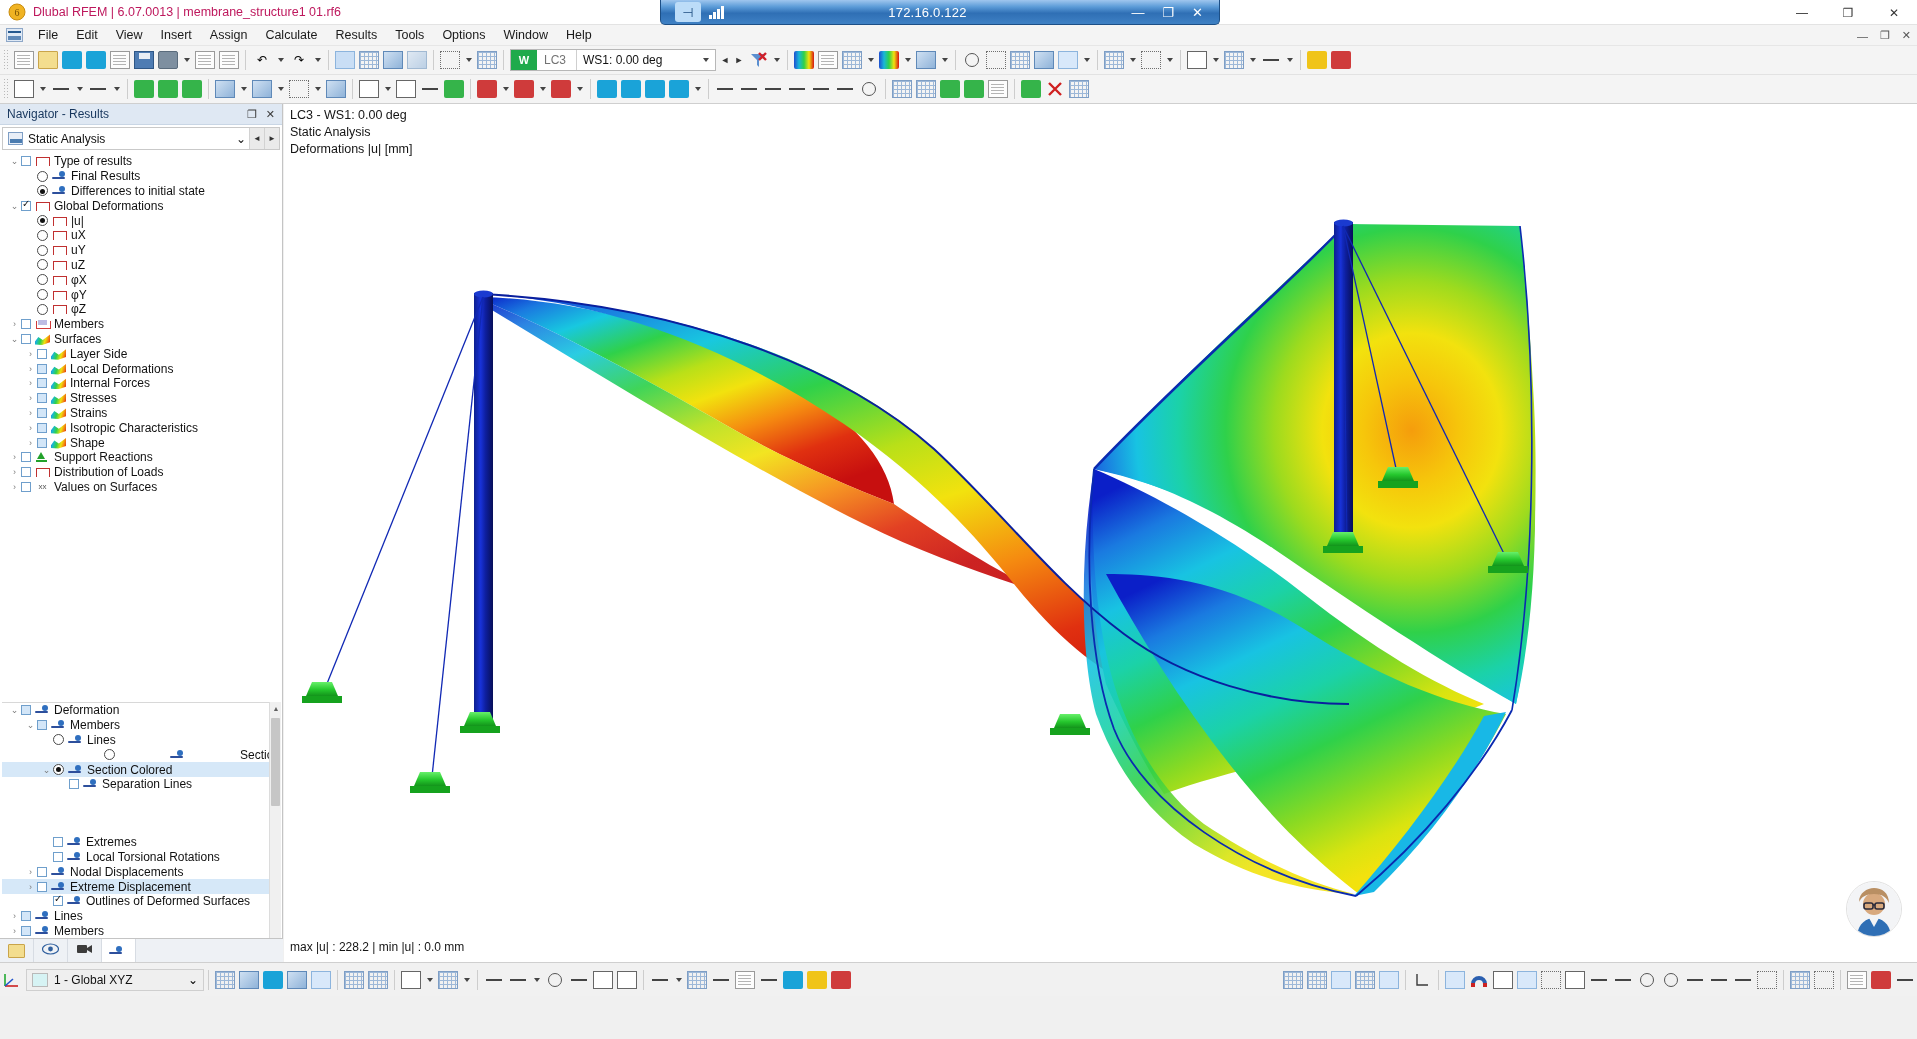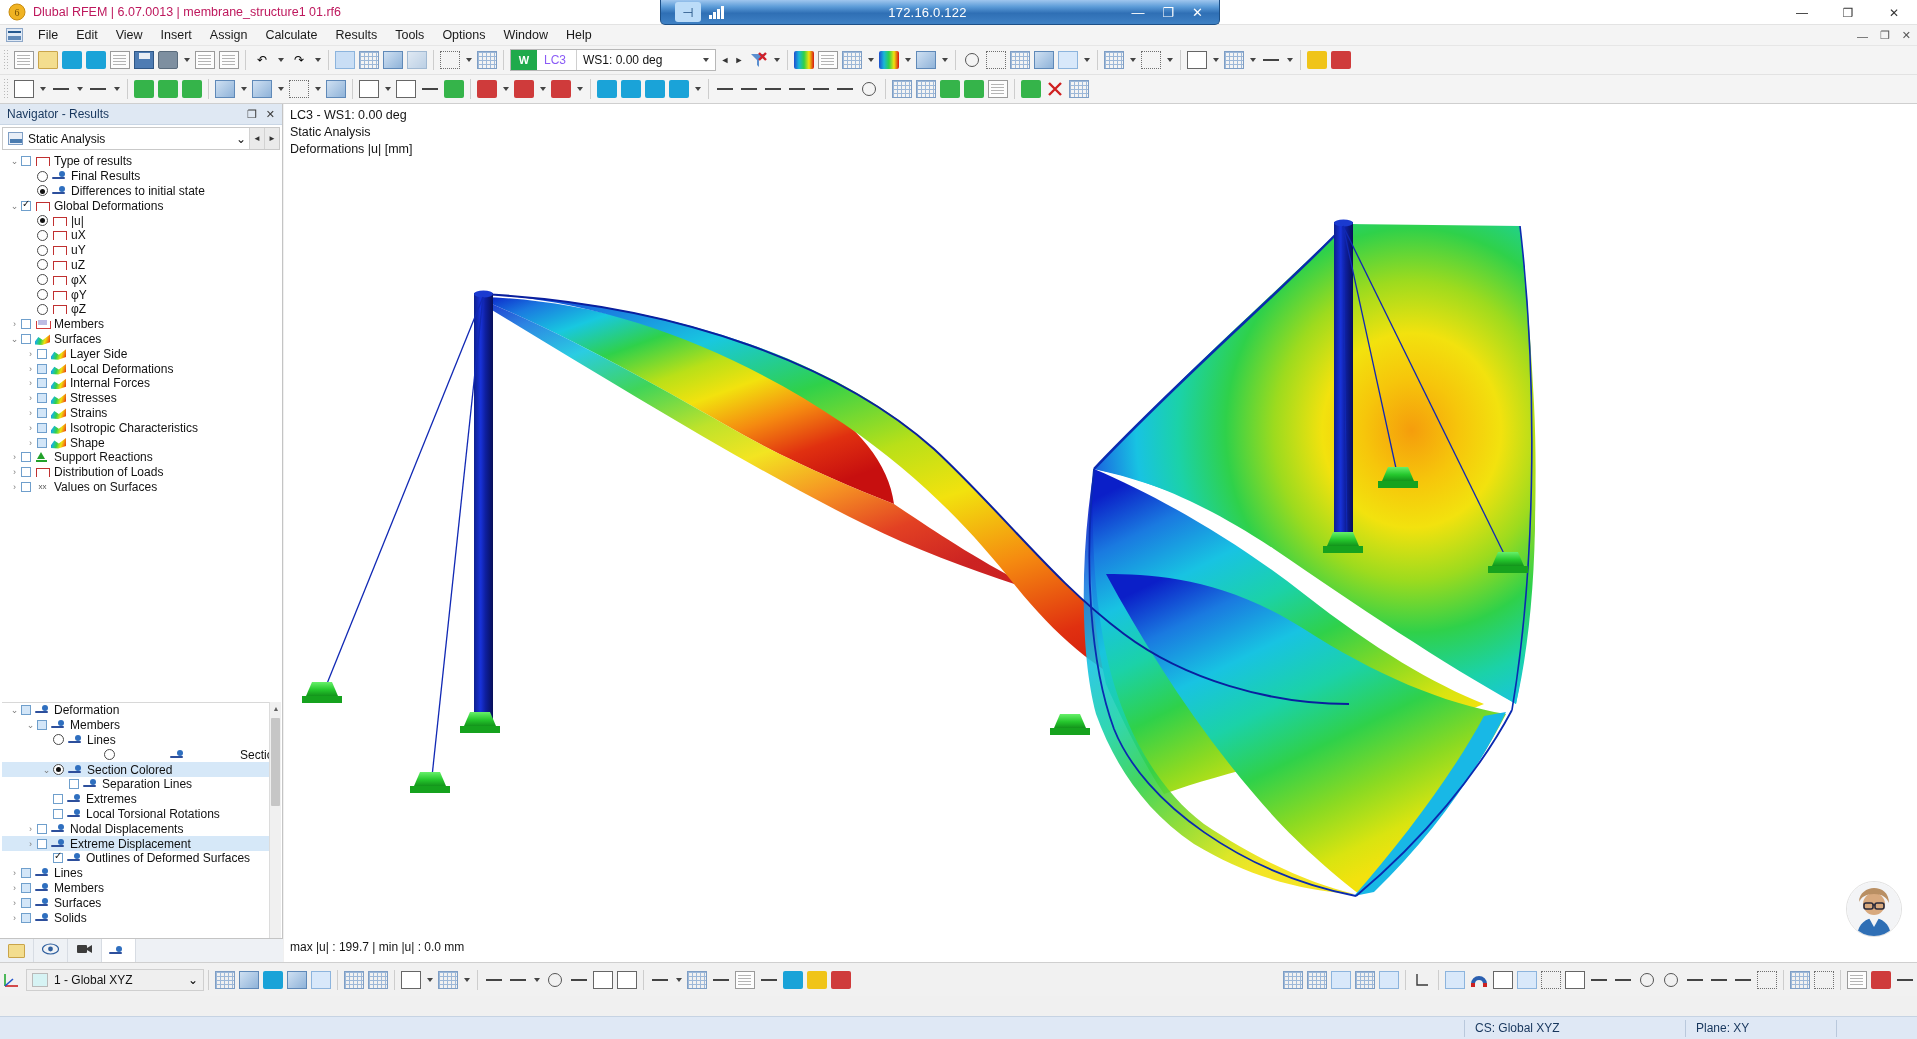--- a/index.html
+++ b/index.html
@@ -64,21 +64,21 @@
     background-size: 3px 3px; }
   .tb-sep { width:1px; height:20px; background:#cdcdcd; margin:0 4px; }
   .tbtn { width:24px;height:24px; display:flex;align-items:center;justify-content:center; position:relative;
           border:1px solid transparent; border-radius:2px; }
   .tbtn.narrow { width:13px; }
   .caret { width:0;height:0;border-left:3.5px solid transparent;border-right:3.5px solid transparent;border-top:4px solid #444; }
 
   
   .lc-combo { display:flex; align-items:center; height:22px; border:1px solid #b7b7b7; background:#fff; margin:0 2px; }
   .lc-w { width:26px;height:20px;background:#1faa4b;color:#fff;display:flex;align-items:center;justify-content:center;font-weight:bold;font-size:11px;}
-  .lc-code { padding:0 10px 0 7px; font-size:12px; color:#8b5cf6; }
+  .lc-code { padding:0 10px 0 7px; font-size:12px; color:#737373; }
   .lc-div { width:1px;height:20px;background:#cfcfcf; }
   .lc-desc { width:120px; padding:0 6px; font-size:12px; color:#111; }
   .lc-arrow { width:18px;height:20px;display:flex;align-items:center;justify-content:center; }
   .lc-step { width:14px;height:20px;display:flex;align-items:center;justify-content:center;color:#333;font-size:9px;}
 
   
   .nav {
     position:absolute; left:0; top:104px; width:283px; height:858px;
     background:#ffffff; border-right:1px solid #c4c4c4;
   }
@@ -758,21 +758,21 @@
           <span class="rb on"></span>
           <span class="ticon ic-defo"></span>
           <span class="tlabel">Section Colored</span>
         </div>
         <div class="trow" style="padding-left: 54px;">
           <span class="exp"></span>
           <span class="cb"></span>
           <span class="ticon ic-defo"></span>
           <span class="tlabel">Separation Lines</span>
         </div>
-        <div class="trow" style="padding-left: 38px;">
+        <div class="trow" style="padding-left: 38px; margin-top: 43px;">
           <span class="exp"></span>
           <span class="cb"></span>
           <span class="ticon ic-defo"></span>
           <span class="tlabel">Extremes</span>
         </div>
         <div class="trow" style="padding-left: 38px;">
           <span class="exp"></span>
           <span class="cb"></span>
           <span class="ticon ic-defo"></span>
           <span class="tlabel">Local Torsional Rotations</span>
@@ -1019,21 +1019,21 @@
       <g>
         <polygon points="1214,448 1234,448 1240,462 1208,462" fill="url(#footg)"></polygon>
         <rect x="1204" y="462" width="40" height="7" fill="#16a21e"></rect>
       </g>
       <g>
         <polygon points="776,610 796,610 802,624 770,624" fill="url(#footg)"></polygon>
         <rect x="766" y="624" width="40" height="7" fill="#16a21e"></rect>
       </g>
     </svg>
 
-    <span class="vp-minmax">max |u| : 199.7 | min |u| : 0.0 mm</span>
+    <span class="vp-minmax">max |u| : 228.2 | min |u| : 0.0 mm</span>
 
     <div class="avatar">
       <svg width="54" height="54" viewBox="0 0 54 54">
         <circle cx="27" cy="27" r="27" fill="#f3f4f6"></circle>
         <circle cx="27" cy="22" r="11" fill="#d8a97e"></circle>
         <path d="M13 19 C14 8 40 8 41 19 C41 14 36 9 27 9 C18 9 13 14 13 19 Z" fill="#a9825a"></path>
         <path d="M12 20 C12 11 20 6 27 6 C35 6 42 11 42 21 C40 16 36 12 27 12 C19 12 14 15 12 20 Z" fill="#b98f63"></path>
         <rect x="17" y="21" width="9" height="6" rx="2" fill="none" stroke="#2a2a3a" stroke-width="1.6"></rect>
         <rect x="28" y="21" width="9" height="6" rx="2" fill="none" stroke="#2a2a3a" stroke-width="1.6"></rect>
         <line x1="26" y1="23" x2="28" y2="23" stroke="#2a2a3a" stroke-width="1.4"></line>
@@ -1224,23 +1224,14 @@
         <span class="gicon gi-doc"></span>
       </span>
     <span class="tbtn">
         <span class="gicon gi-red"></span>
       </span>
     <span class="tbtn">
         <span class="gicon gi-line"></span>
       </span>
   </div>
 
-  <div class="statusbar">
-    <span style="flex:1"></span>
-    <span class="sb-sep"></span>
-    <span class="sb-cell" style="width:220px">CS: Global XYZ</span>
-    <span class="sb-sep"></span>
-    <span class="sb-cell" style="width:150px">Plane: XY</span>
-    <span class="sb-sep"></span>
-    <span style="width:80px"></span>
-  </div>
 
 </div>
 
 </body></html>

